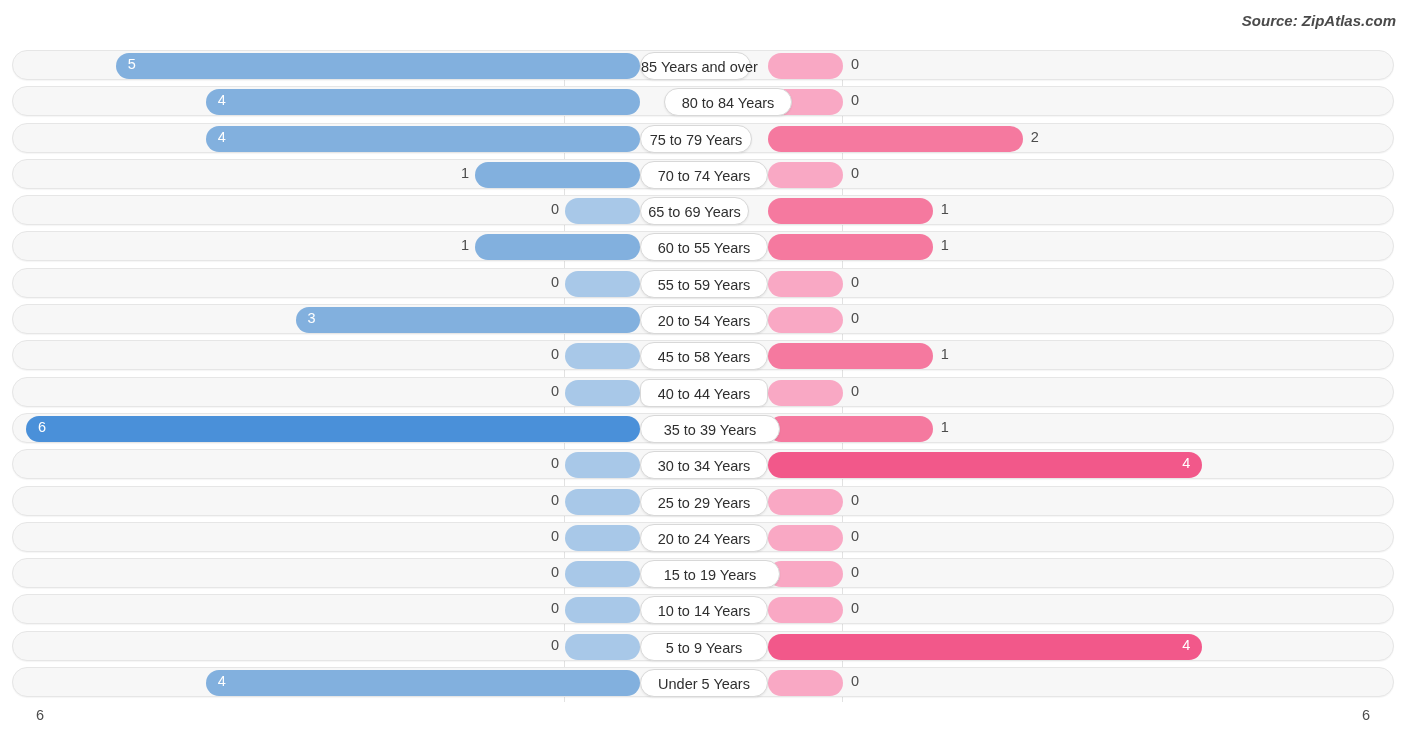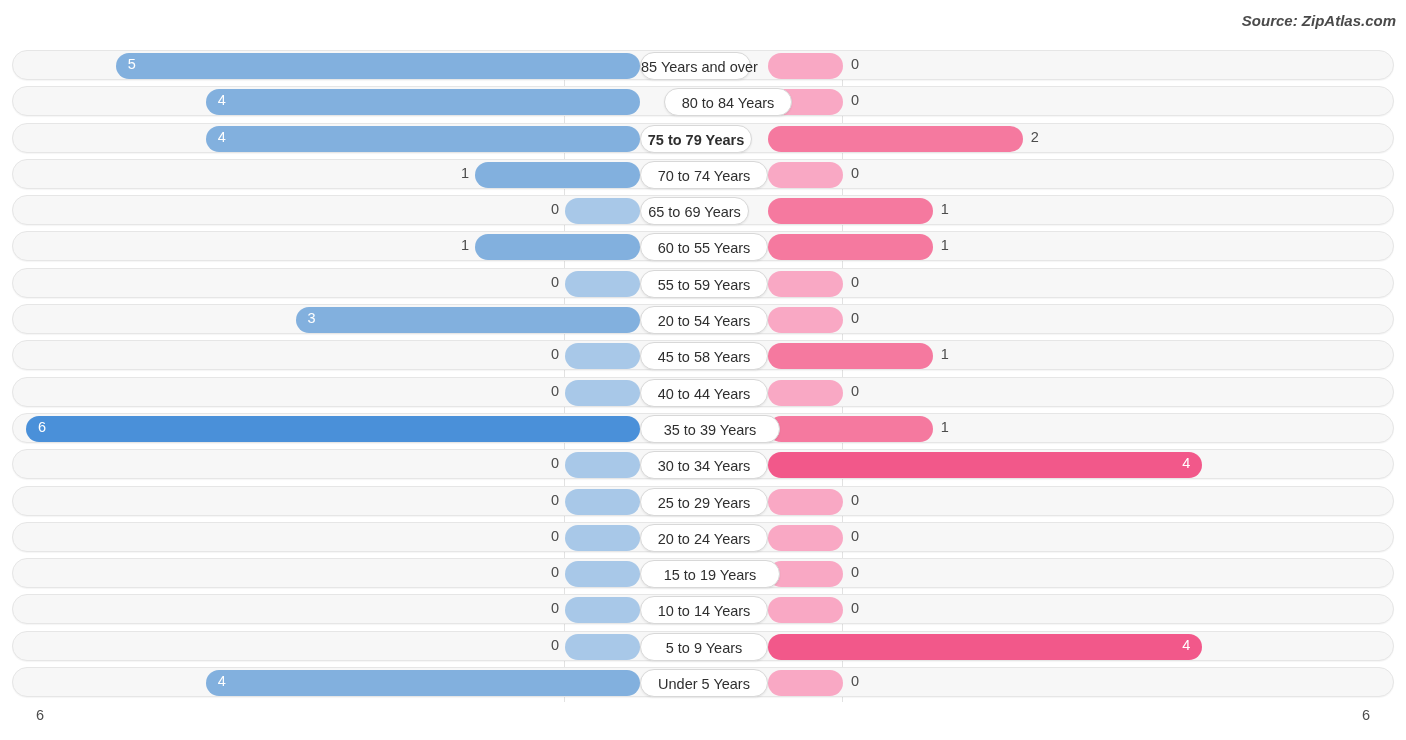--- a/index.html
+++ b/index.html
@@ -191,21 +191,21 @@
         <div class="val val-in" style="left: 204.667px;">4</div>
         <div class="bar bar-female" style="left: 755px; width: 75px; background: rgb(249, 168, 196);"></div>
         <div class="val val-out" style="left: 838px;">0</div>
         <div class="center-pill" style="left: 627px; width: 128px; margin-left: 24px;">80 to 84 Years</div>
       </div>
       <div class="row">
         <div class="bar bar-male" style="left: 192.667px; width: 434.333px; background: rgb(130, 176, 222);"></div>
         <div class="val val-in" style="left: 204.667px;">4</div>
         <div class="bar bar-female" style="left: 755px; width: 254.667px; background: rgb(245, 121, 159);"></div>
         <div class="val val-out" style="left: 1017.67px;">2</div>
-        <div class="center-pill" style="left: 627px; width: 112px; font-weight: bold;">75 to 79 Years</div>
+        <div class="center-pill" style="left: 627px; width: 112px;">75 to 79 Years</div>
       </div>
       <div class="row">
         <div class="bar bar-male" style="left: 462.167px; width: 164.833px; background: rgb(130, 176, 222);"></div>
         <div class="val val-out" style="left: 444.167px; width: 12px; text-align: right;">1</div>
         <div class="bar bar-female" style="left: 755px; width: 75px; background: rgb(249, 168, 196);"></div>
         <div class="val val-out" style="left: 838px;">0</div>
         <div class="center-pill" style="left: 627px; width: 128px;">70 to 74 Years</div>
       </div>
       <div class="row">
         <div class="bar bar-male" style="left: 552px; width: 75px; background: rgb(168, 200, 232);"></div>
@@ -240,21 +240,21 @@
         <div class="val val-out" style="left: 534px; width: 12px; text-align: right;">0</div>
         <div class="bar bar-female" style="left: 755px; width: 164.833px; background: rgb(245, 121, 159);"></div>
         <div class="val val-out" style="left: 927.833px;">1</div>
         <div class="center-pill" style="left: 627px; width: 128px;">45 to 58 Years</div>
       </div>
       <div class="row">
         <div class="bar bar-male" style="left: 552px; width: 75px; background: rgb(168, 200, 232);"></div>
         <div class="val val-out" style="left: 534px; width: 12px; text-align: right;">0</div>
         <div class="bar bar-female" style="left: 755px; width: 75px; background: rgb(249, 168, 196);"></div>
         <div class="val val-out" style="left: 838px;">0</div>
-        <div class="center-pill" style="left: 627px; width: 128px;">40 to 44 Years</div>
+        <div class="center-pill" style="left: 627px; width: 128px; border-radius: 9px;">40 to 44 Years</div>
       </div>
       <div class="row">
         <div class="bar bar-male" style="left: 13px; width: 614px; background: rgb(74, 144, 217);"></div>
         <div class="val val-in" style="left: 25px;">6</div>
         <div class="bar bar-female" style="left: 755px; width: 164.833px; background: rgb(245, 121, 159);"></div>
         <div class="val val-out" style="left: 927.833px;">1</div>
         <div class="center-pill" style="left: 627px; width: 140px;">35 to 39 Years</div>
       </div>
       <div class="row">
         <div class="bar bar-male" style="left: 552px; width: 75px; background: rgb(168, 200, 232);"></div>

